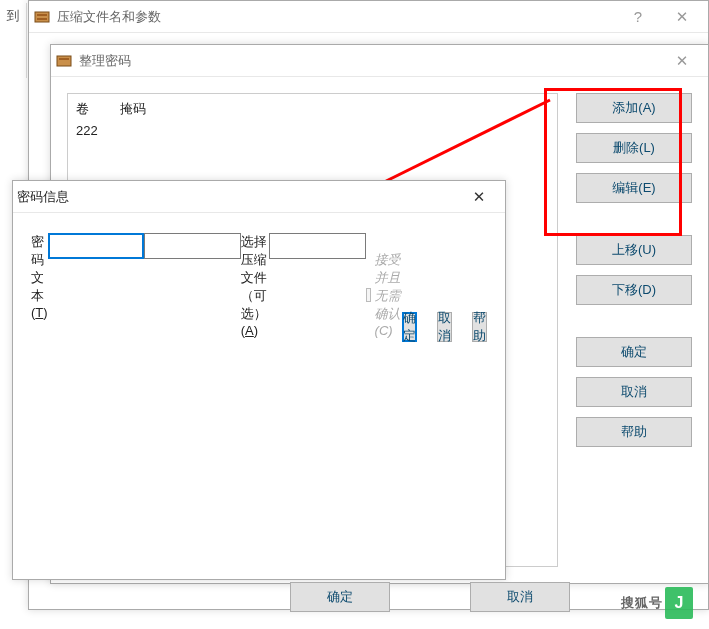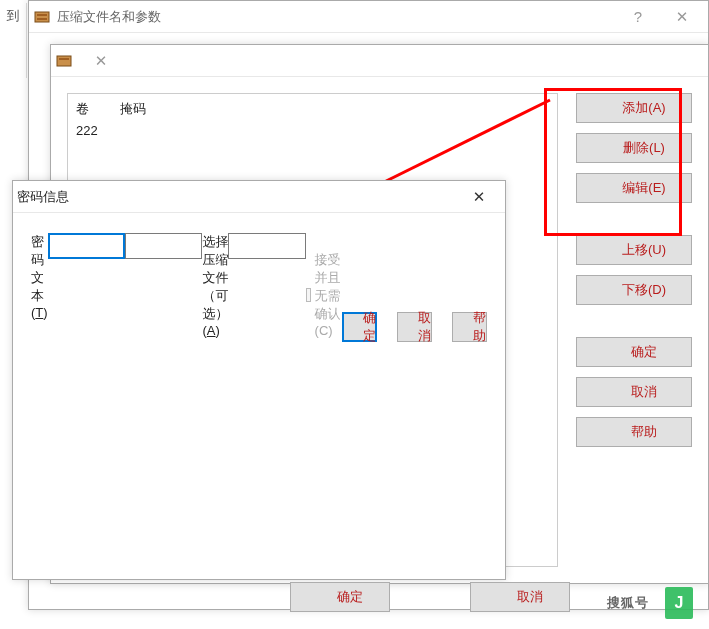--- a/index.html
+++ b/index.html
@@ -16,49 +16,49 @@
     
     
     #w2 { left: 50px; top: 44px; width: 659px; height: 540px; }
     #w2 .body { display: flex; padding: 16px; gap: 18px; height: calc(100% - 32px); }
     .listarea { flex: 1; border: 1px solid #ccc; background: #fff; padding: 4px 8px; position: relative; }
     .listhdr { display: flex; gap: 10px; border-bottom: 1px solid transparent; color: #222; padding: 2px 0; }
     .listhdr .col1 { width: 34px; }
     .listrow { padding: 2px 0; color: #222; }
     .btncol { width: 116px; display: flex; flex-direction: column; gap: 10px; }
     .btncol .gap { height: 12px; }
-    .stdbtn { height: 30px; background: #e1e1e1; border: 1px solid #adadad; color: #b91c1c; display: flex; align-items: center; justify-content: center; cursor: default; padding-left: 20px; }
+    .stdbtn { height: 30px; background: #e1e1e1; border: 1px solid #adadad; color: #0c4a6e; display: flex; align-items: center; justify-content: center; cursor: default; }
 
     
     .redbox { position: absolute; border: 3px solid #f00; pointer-events: none; }
     .arrow { position: absolute; pointer-events: none; }
 
     
     #w3 { left: 12px; top: 180px; width: 494px; height: 400px; }
     #w3 .titlebar { color: #222; }
     #w3 .body { padding: 20px 18px 14px; display: flex; }
     .fldlbl { margin-bottom: 4px; color: #222; }
     .fldlbl .ul { text-decoration: underline; }
     .txtin { width: 100%; height: 26px; border: 1px solid #7a7a7a; padding: 0 4px; outline: none; }
     .txtin.focus { border: 1px solid #0078d7; box-shadow: inset 0 0 0 1px #0078d7; }
-    .chk { display: flex; align-items: center; gap: 4px; color: #aaa; margin-top: 14px; }
+    .chk { display: flex; align-items: center; gap: 4px; color: #aaa; margin-top: 14px; font-style: italic; }
     .chk .box { width: 14px; height: 14px; border: 1px solid #bbb; background: #f5f5f5; }
     .dlgbtns { display: flex; gap: 20px; margin-top: auto; padding-top: 22px; }
     .dlgbtns .stdbtn { flex: 1; height: 30px; }
     .dlgbtns .stdbtn.primary { border: 1px solid #0078d7; box-shadow: inset 0 0 0 1px #0078d7; }
 
     
     .bottomrow { position: absolute; left: 290px; top: 582px; display: flex; gap: 80px; }
     .bottomrow .stdbtn { width: 100px; }
 
     
     .edge { position: absolute; left: 0; top: 3px; width: 27px; height: 75px; border-right: 1px solid #ddd; color: #555; font-size: 12px; padding-top: 4px; text-align: center; }
     
     
-    .wm { position: absolute; right: 16px; bottom: 10px; display: flex; align-items: center; gap: 16px; opacity: 0.9; margin-top: 12px; }
+    .wm { position: absolute; right: 16px; bottom: 10px; display: flex; align-items: center; gap: 2px; opacity: 0.9; margin-top: 12px; }
     .wm .badge { width: 28px; height: 32px; background: #2bbb5a; border-radius: 2px; display: flex; align-items: center; justify-content: center; color: #fff; font-weight: bold; font-size: 16px; }
     .wm .txt { color: #555; font-size: 13px; font-weight: bold; letter-spacing: 1px; }
   </style>
 </head>
 <body>
 
 <div class="edge"><span>到</span></div>
 
 <div id="w1" class="window">
   <div class="titlebar">
@@ -76,20 +76,21 @@
 </div>
 
 <div id="w2" class="window">
   <div class="titlebar">
     <span class="icon">
       <svg width="16" height="16" viewBox="0 0 16 16">
           <rect x="1" y="3" width="14" height="10" fill="#c98f4a" stroke="#7a4d18"></rect>
           <rect x="3" y="5" width="10" height="2" fill="#a05f22"></rect>
         </svg>
     </span>
+    <span class="title">整理密码</span>
     <span class="winbtn">✕</span>
   </div>
   <div class="body">
     <div class="listarea">
       <div class="listhdr">
         <span class="col1">卷</span>
         <span>掩码</span>
       </div>
       <div class="listrow">222</div>
     </div>

